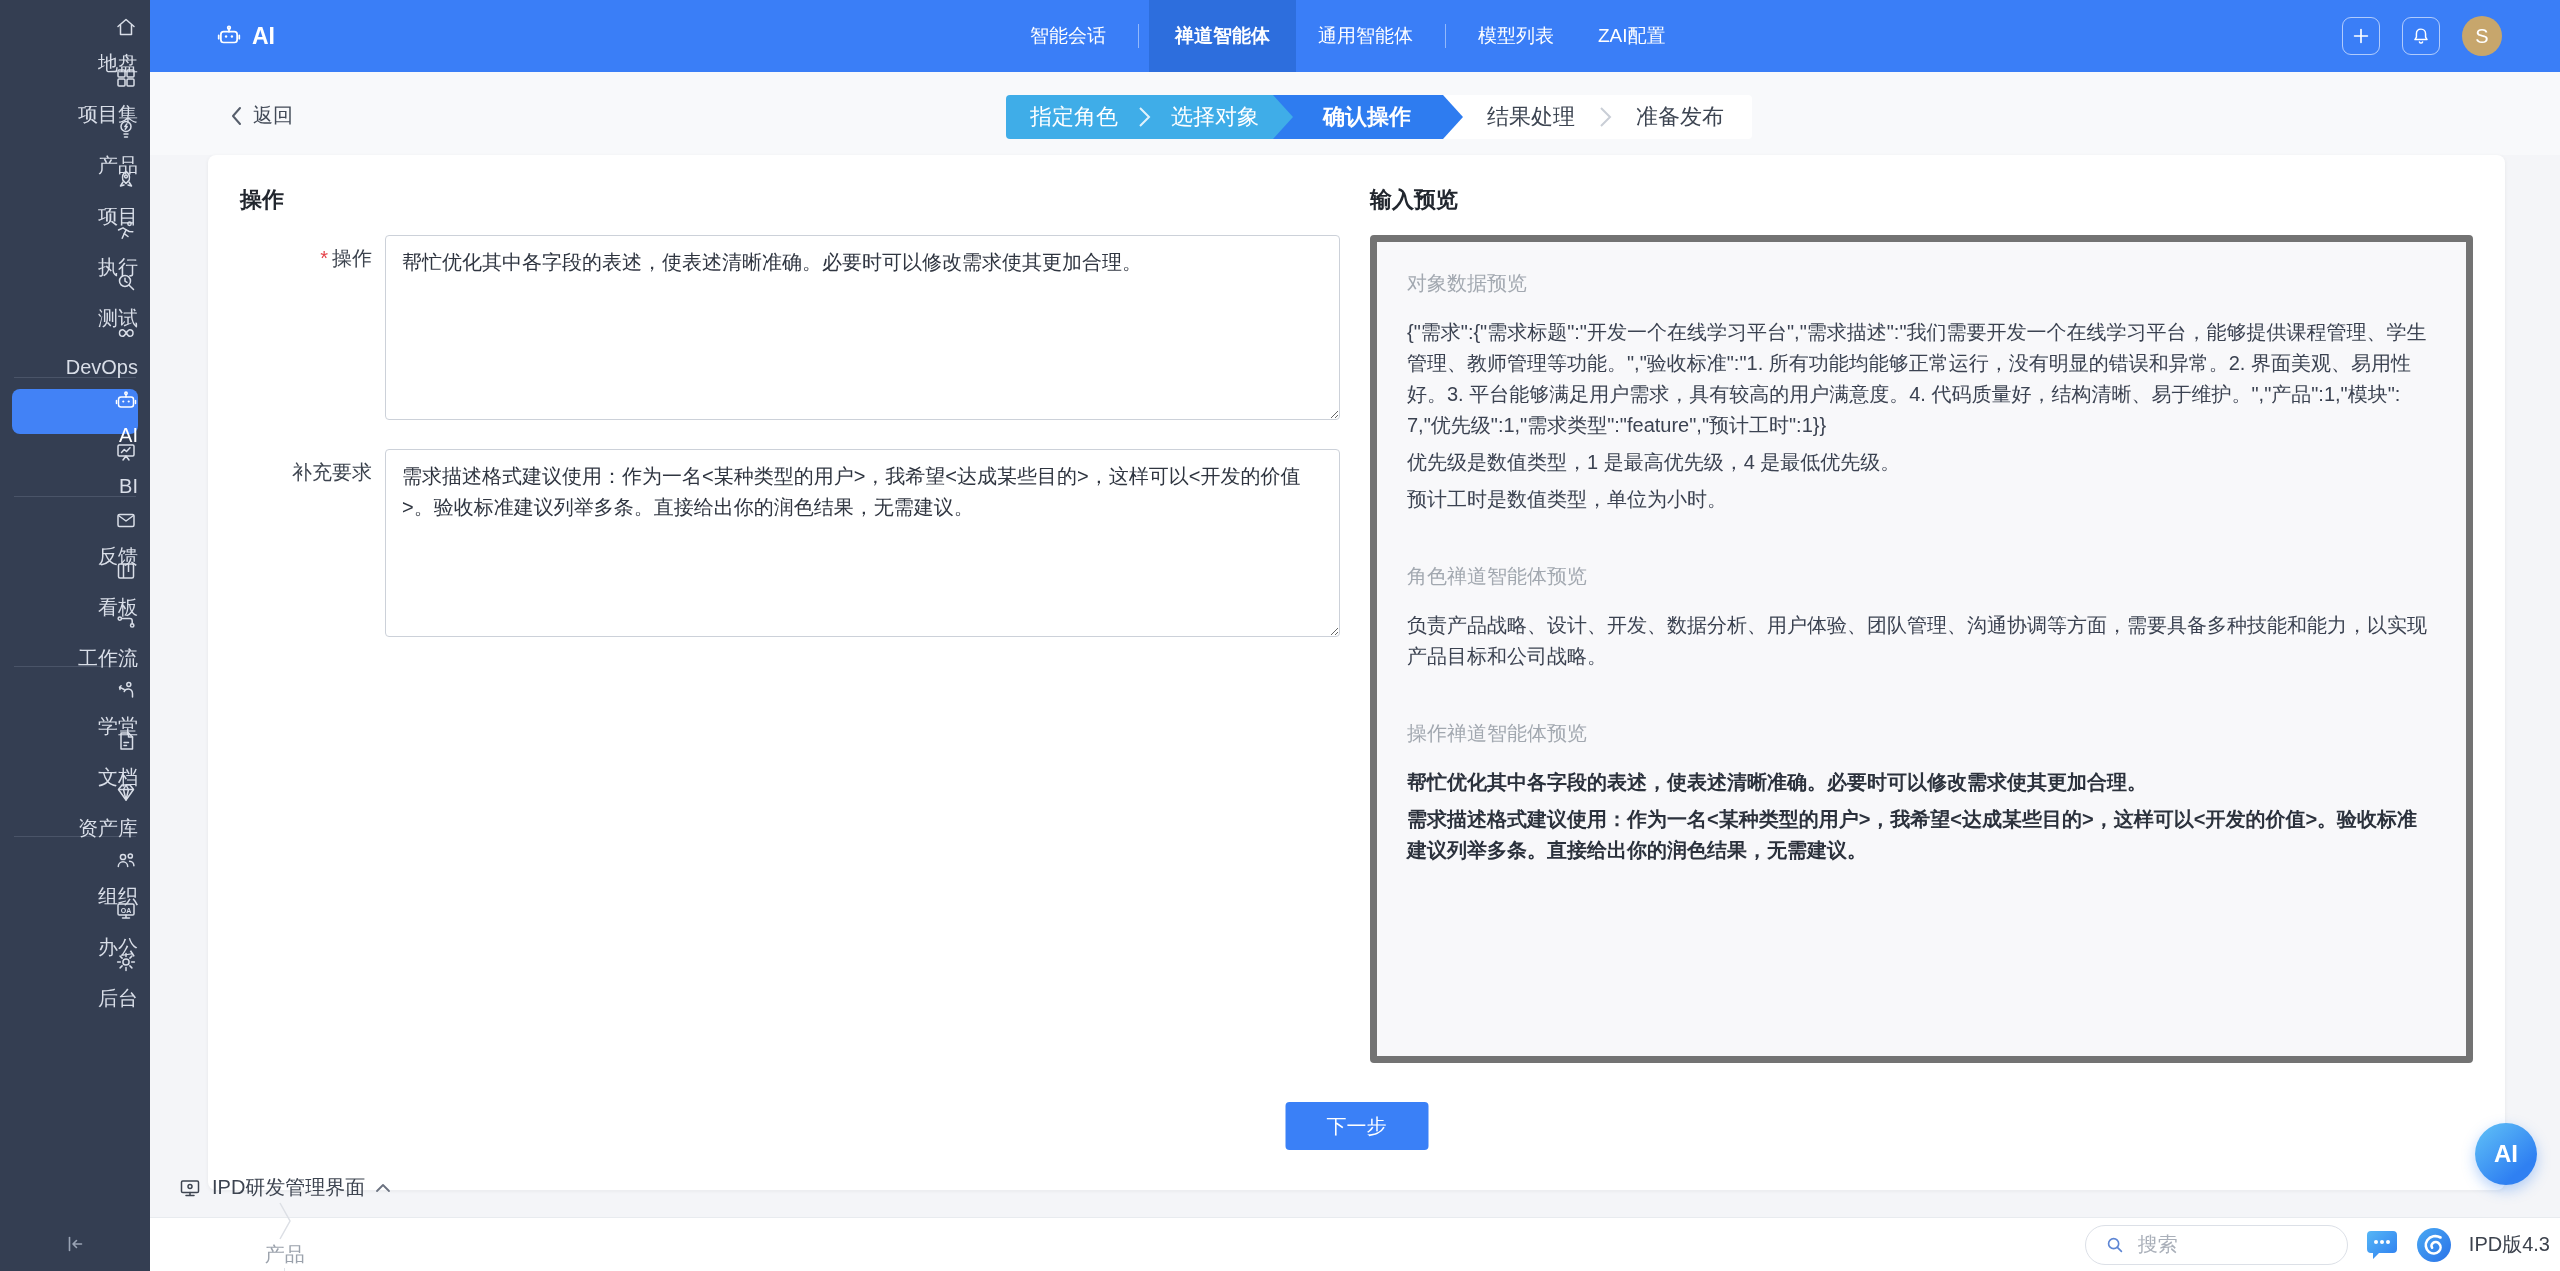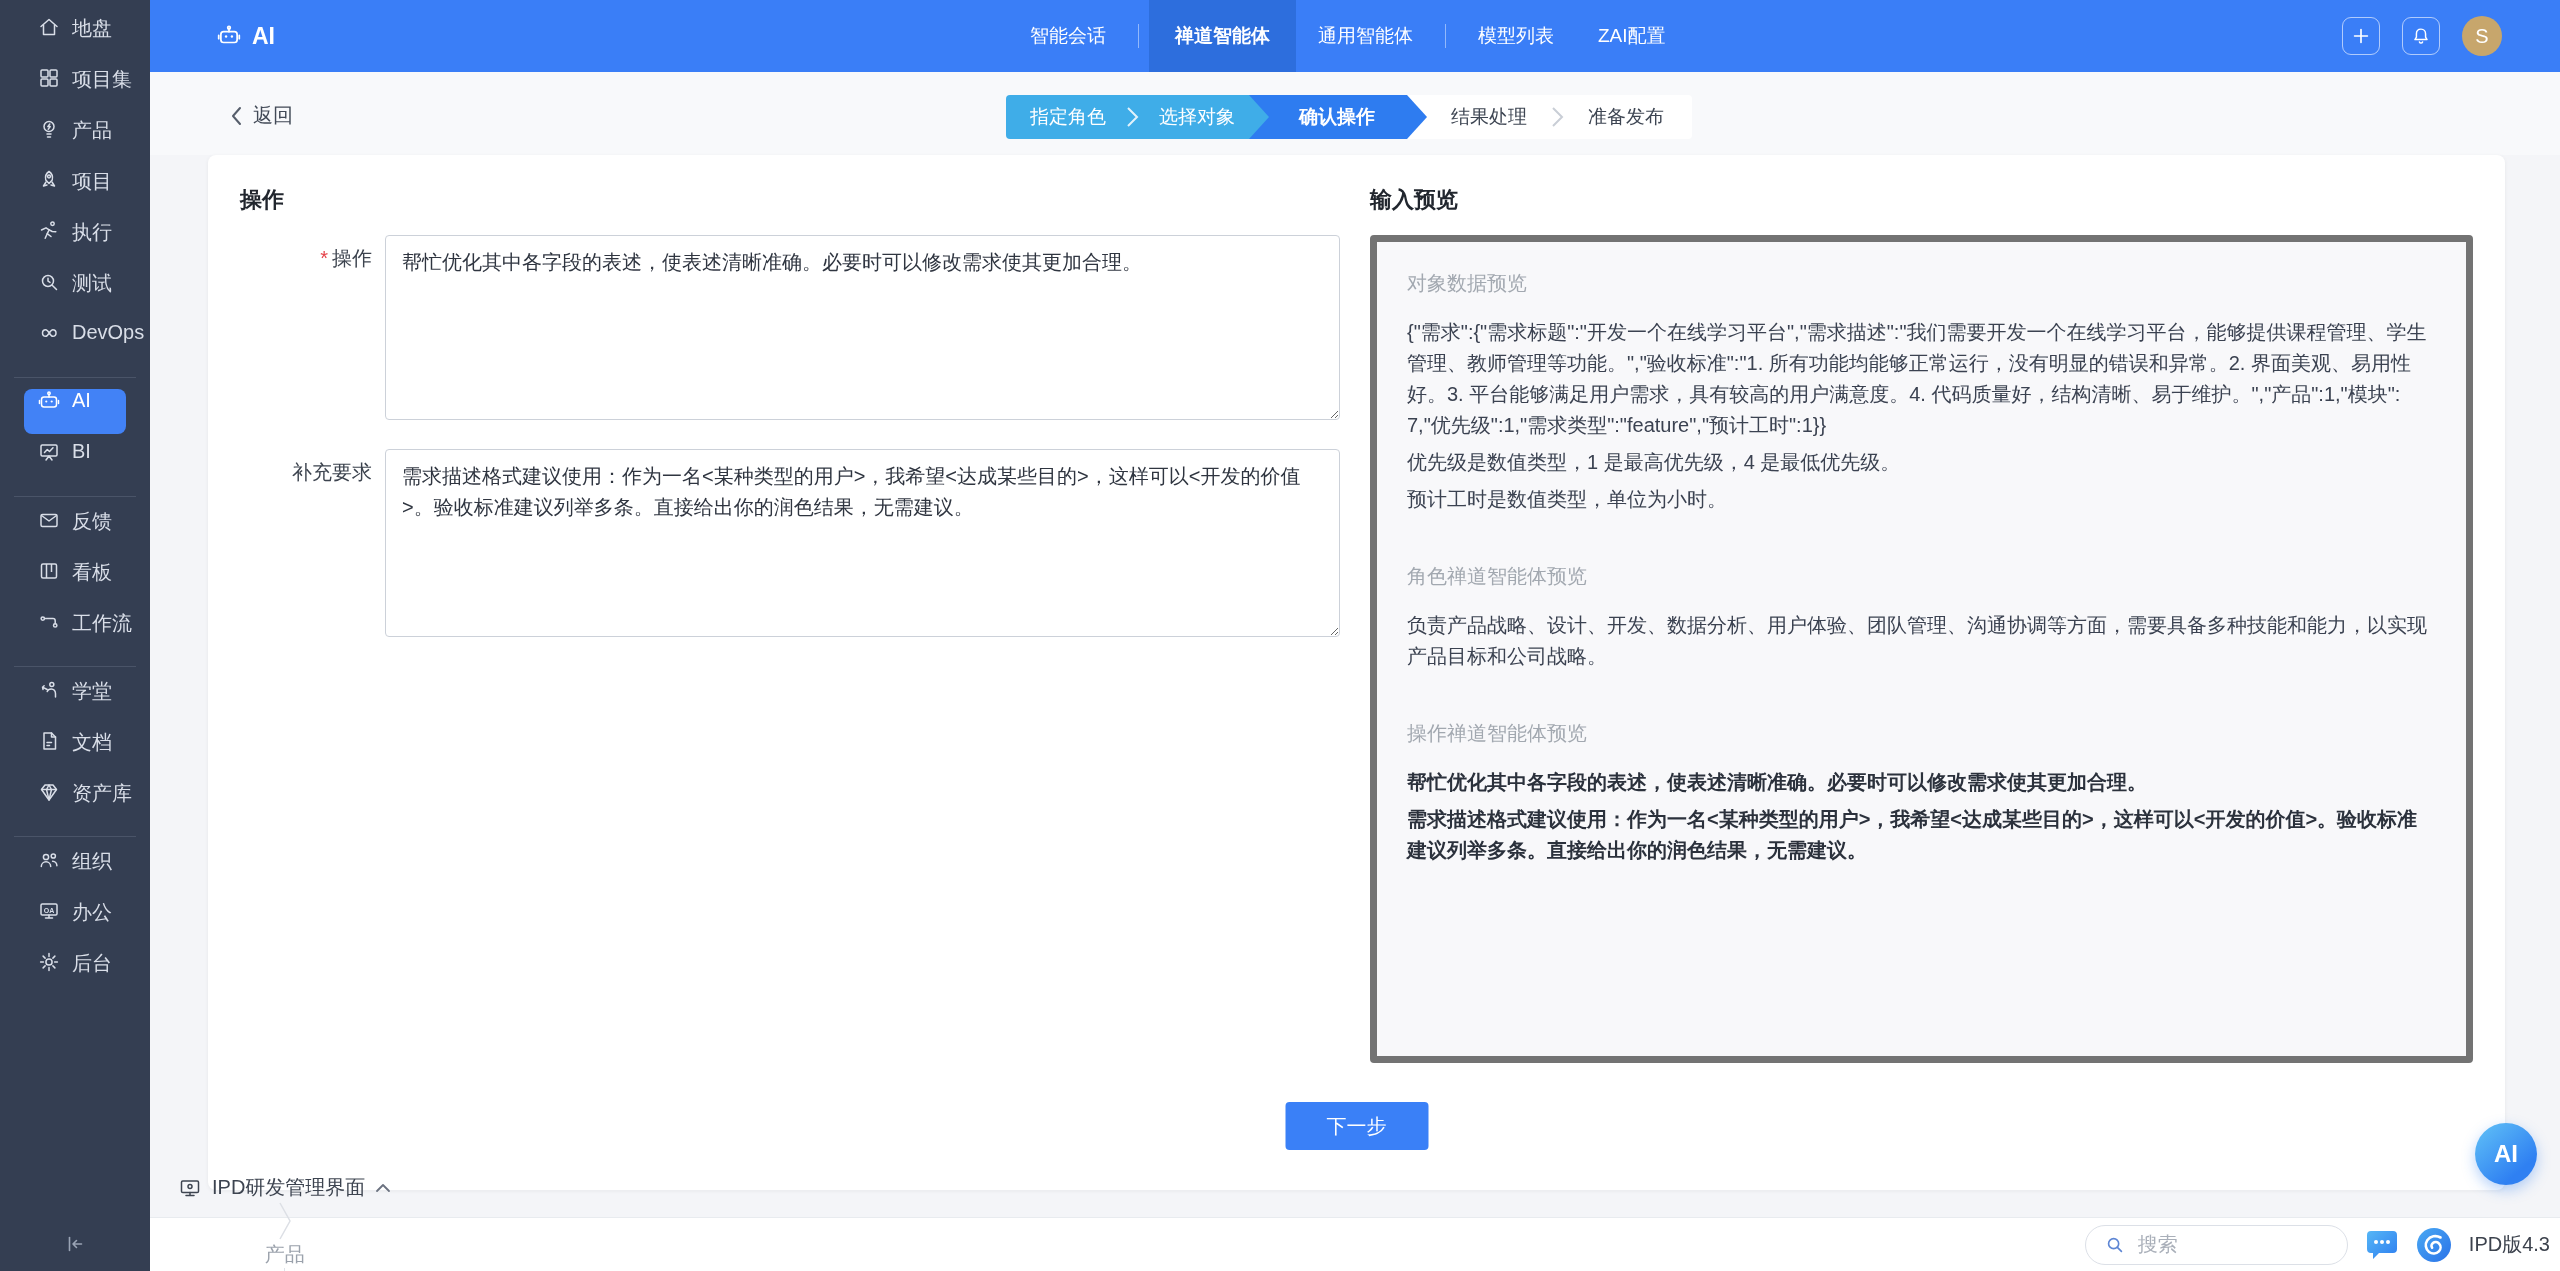--- a/index.html
+++ b/index.html
@@ -8,22 +8,22 @@
     --primary:#3a80f7; --avatar-bg:#c7a66c;
   }
   *{box-sizing:border-box}
   html,body{margin:0;padding:0;width:2560px;height:1271px;overflow:hidden;
     font-family:"Liberation Sans","DejaVu Sans",sans-serif;background:#f4f5f8;}
   svg{display:block}
 
   
   .sidebar{position:fixed;left:0;top:0;width:150px;height:1271px;background:var(--sidebar-bg);z-index:40;}
   .nav{padding-top:9px;}
-  .nav-item{display:flex;align-items:flex-start;gap:11px;height:45px;margin:6px 24px;padding-left:13px;
-    border-radius:8px;color:#d9dee8;font-size:20px;cursor:pointer;white-space:nowrap;}
+  .nav-item{display:flex;align-items:flex-end;gap:11px;height:45px;margin:6px 12px;padding-left:13px;
+    border-radius:8px;color:#d9dee8;font-size:20px;cursor:pointer;white-space:nowrap;flex-direction:column;}
   .nav-item.active{background:var(--sidebar-active);color:#fff;}
   .nav-item svg{width:24px;height:24px;flex:none;}
   .nav-divider{height:1px;background:#4a5468;margin:11px 14px;}
   .collapse-btn{position:absolute;bottom:15px;left:0;width:100%;display:flex;justify-content:center;
     color:#9aa4b5;cursor:pointer;}
 
   
   .topbar{position:fixed;left:150px;top:0;right:0;height:72px;background:var(--header-blue);z-index:30;}
   .brand{position:absolute;left:66px;top:0;height:72px;display:flex;align-items:center;gap:10px;
     color:#fff;font-size:23px;font-weight:bold;}
@@ -35,21 +35,21 @@
   .icon-btn{width:38px;height:38px;border:1.5px solid rgba(255,255,255,.6);border-radius:9px;color:#fff;
     display:flex;align-items:center;justify-content:center;cursor:pointer;}
   .avatar{width:40px;height:40px;border-radius:50%;background:var(--avatar-bg);color:#fff;font-size:20px;
     display:flex;align-items:center;justify-content:center;cursor:pointer;}
 
   
   .main{position:fixed;left:150px;top:72px;right:0;bottom:54px;background:#f4f5f8;}
   .main::before{content:"";position:absolute;left:0;top:0;right:0;height:83px;background:#f8f9fb;}
   .back{position:absolute;left:80px;top:30px;display:flex;align-items:center;gap:9px;font-size:20px;
     color:#424a57;cursor:pointer;z-index:2;}
-  .steps{position:absolute;left:856px;top:23px;height:44px;display:flex;font-size:19px;z-index:2;}
+  .steps{position:absolute;left:856px;top:23px;height:44px;display:flex;font-size:22px;z-index:2;}
   .seg{display:flex;align-items:center;height:44px;}
   .seg-light{background:var(--step-light);color:#fff;padding:0 34px 0 24px;border-radius:4px 0 0 4px;
     clip-path:polygon(0 0,calc(100% - 20px) 0,100% 50%,calc(100% - 20px) 100%,0 100%);
     position:relative;z-index:3;margin-right:-20px;}
   .seg-active{background:var(--step-dark);color:#fff;font-weight:bold;padding:0 52px 0 50px;
     clip-path:polygon(0 0,calc(100% - 20px) 0,100% 50%,calc(100% - 20px) 100%,0 100%);
     position:relative;z-index:2;margin-right:-20px;}
   .seg-white{background:#fff;color:#3d4552;padding:0 28px 0 44px;border-radius:0 4px 4px 0;position:relative;z-index:1;}
   .chev-w{margin:0 20px;opacity:.85;}
   .chev-g{margin:0 24px;}

